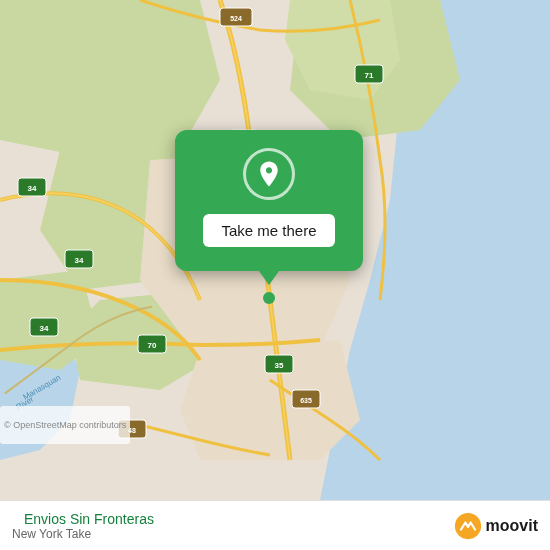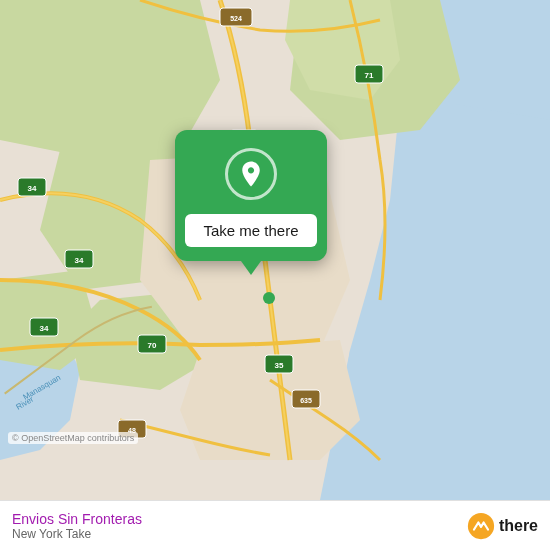--- a/index.html
+++ b/index.html
@@ -25,27 +25,27 @@
       height: 100%;
       position: absolute;
       top: 0; left: 0;
     }
 
     
     #popup-card {
       position: absolute;
       top: 130px;
       left: 175px;
-      width: 152px;
+      width: 188px;
       background: #34a853;
       border-radius: 12px;
       display: flex;
       flex-direction: column;
       align-items: center;
-      padding: 18px 16px 14px;
+      padding: 18px 16px 24px;
       box-shadow: 0 4px 16px rgba(0,0,0,0.35);
       z-index: 10;
     }
 
     #popup-card::after {
       content: '';
       position: absolute;
       bottom: -14px;
       left: 50%;
       transform: translateX(-50%);
@@ -99,31 +99,32 @@
       display: flex;
       flex-direction: column;
       flex: 1;
     }
 
     #attribution {
       font-size: 10px;
       color: #888;
       position: absolute;
       bottom: 56px;
-      left: 8px;
+      left: 0;
       background: rgba(255,255,255,0.75);
-      padding: 1px 4px;
+      padding: 14px 4px;
       border-radius: 3px;
       font-size: 9px;
     }
 
     #place-name {
       font-size: 14px;
       font-weight: 500;
-      color: #a21caf;
+      color: #15803d;
+      margin-left: 12px;
     }
 
     #place-location {
       font-size: 12px;
       color: #666;
     }
 
     #moovit-logo {
       display: flex;
       align-items: center;
@@ -242,15 +243,15 @@
   <div id="bottom-info">
     <span id="place-name">Envios Sin Fronteras</span>
     <span id="place-location">New York Take</span>
   </div>
   <div id="moovit-logo">
 
     <svg id="moovit-icon" viewBox="0 0 32 32" xmlns="http://www.w3.org/2000/svg">
       <circle cx="16" cy="16" r="15" fill="#f5a623"></circle>
       <path d="M8 20 L13 12 L16 17 L19 12 L24 20" stroke="white" stroke-width="2.5" fill="none" stroke-linecap="round" stroke-linejoin="round"></path>
     </svg>
-    <span id="moovit-text">there</span>
+    <span id="moovit-text">moovit</span>
   </div>
 </div>
 
 </body></html>

